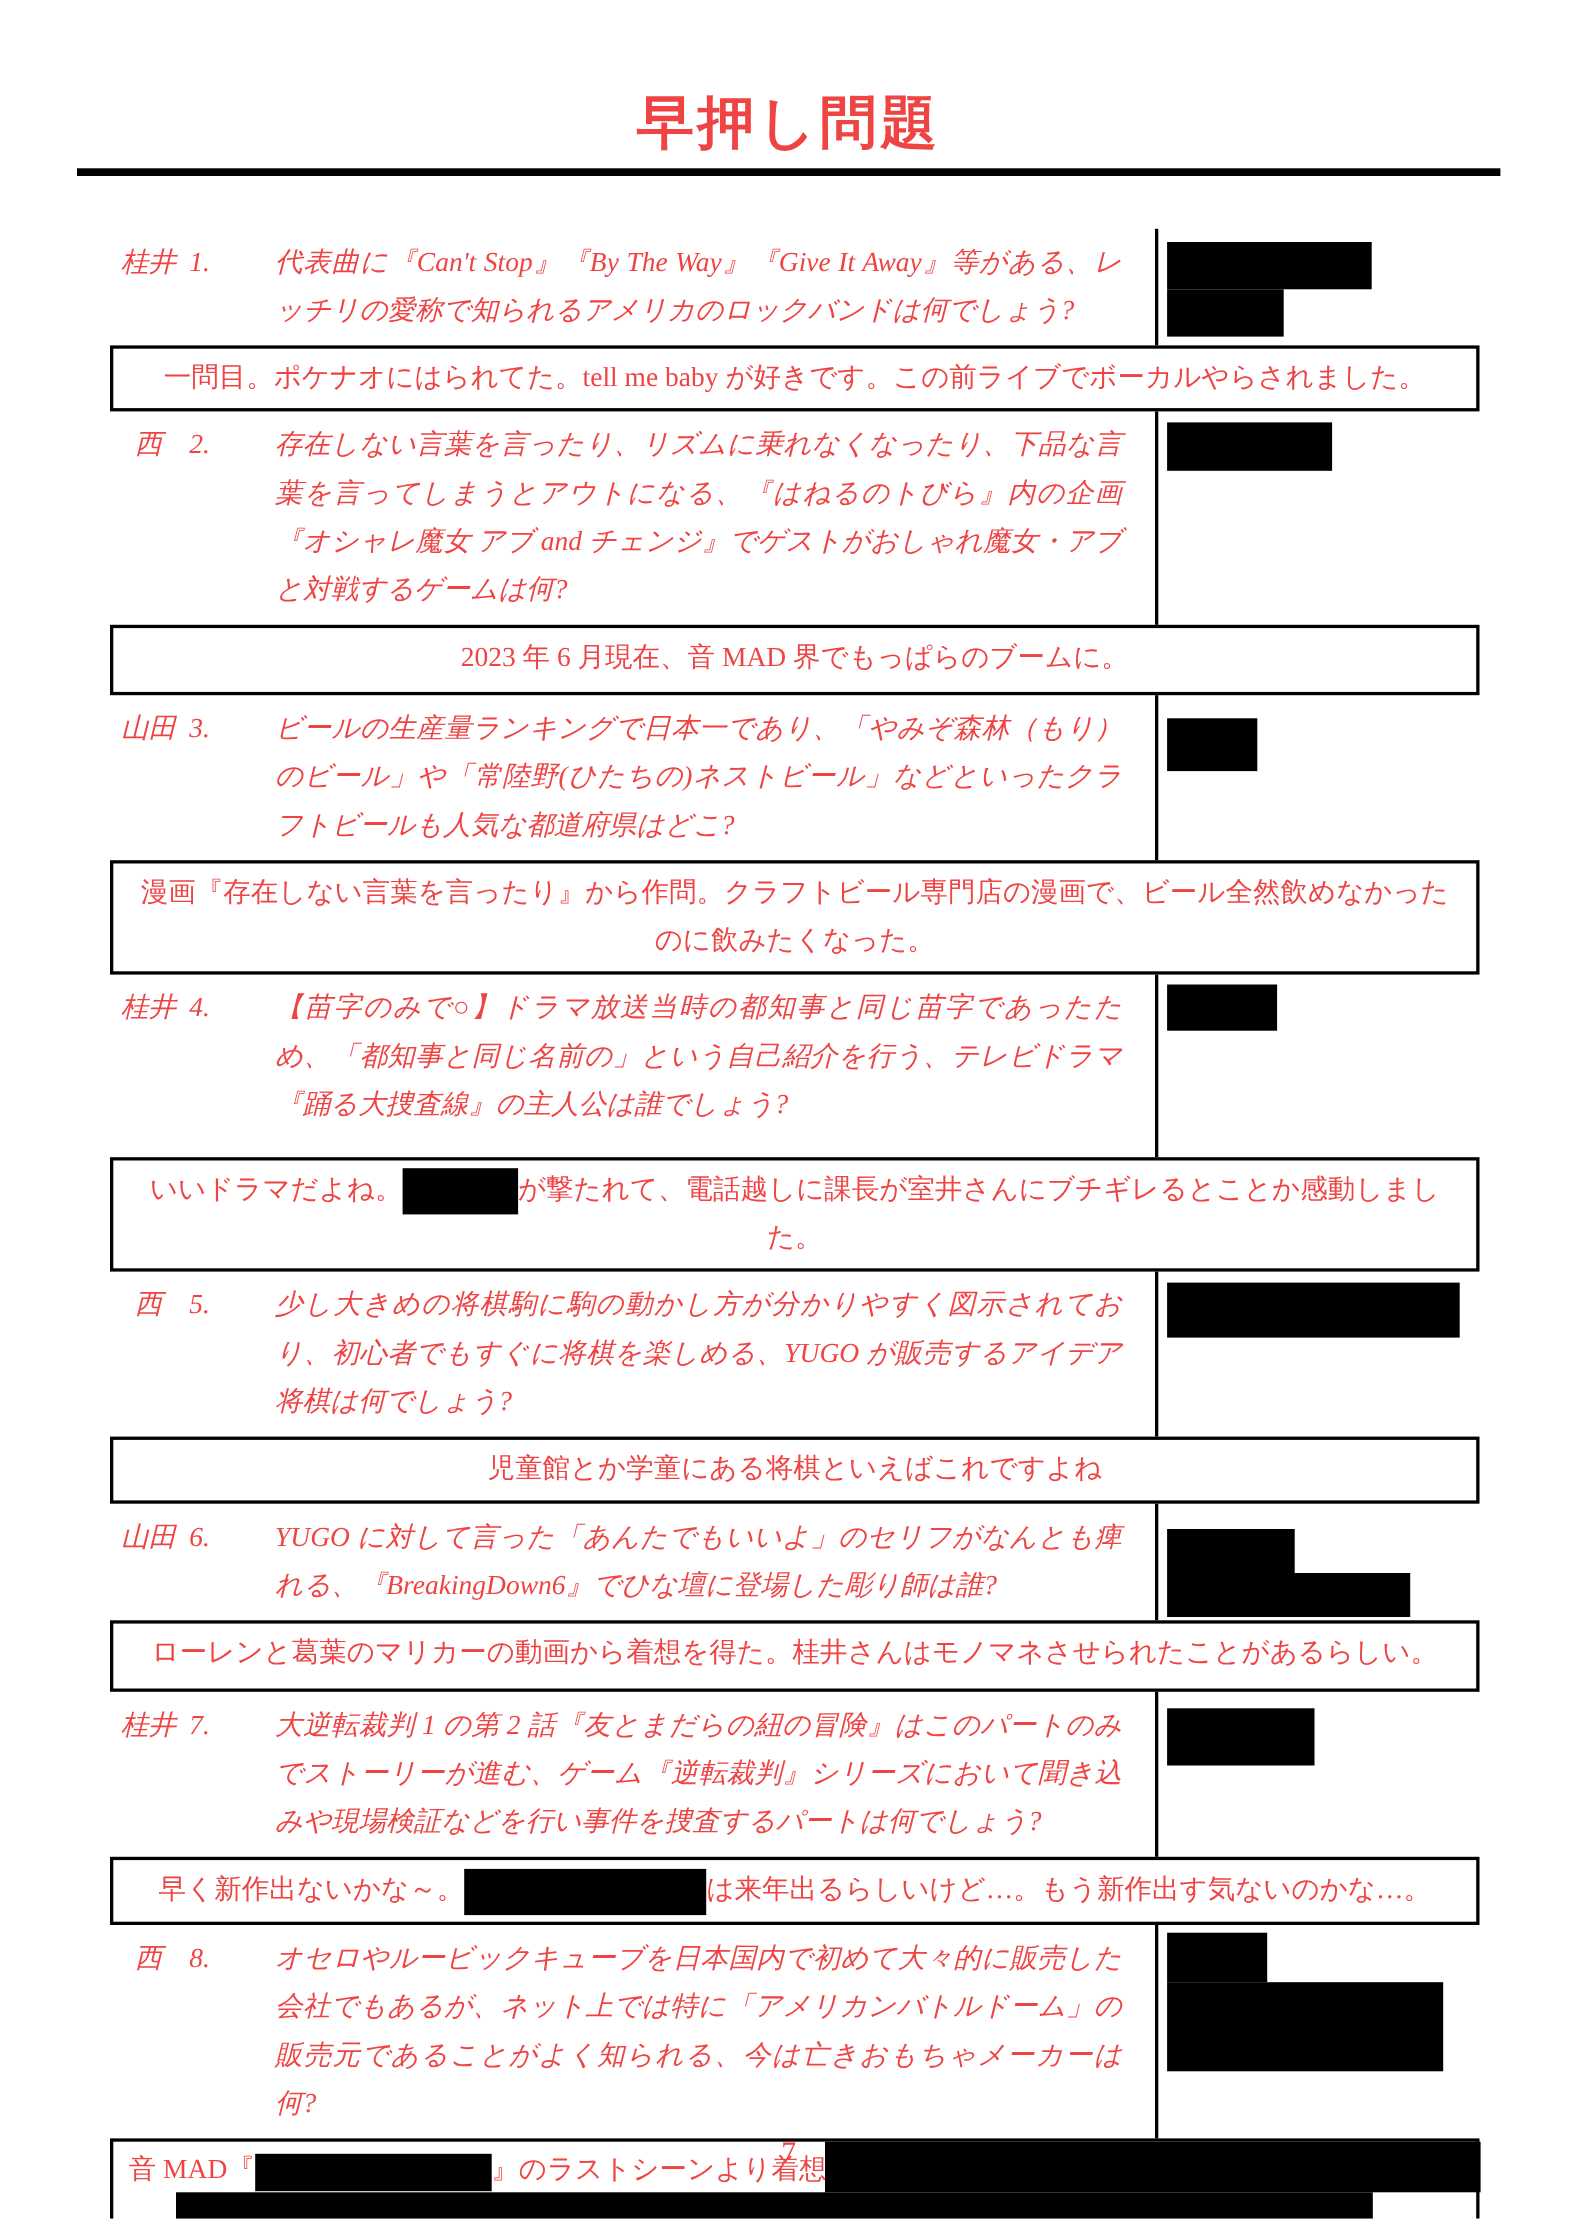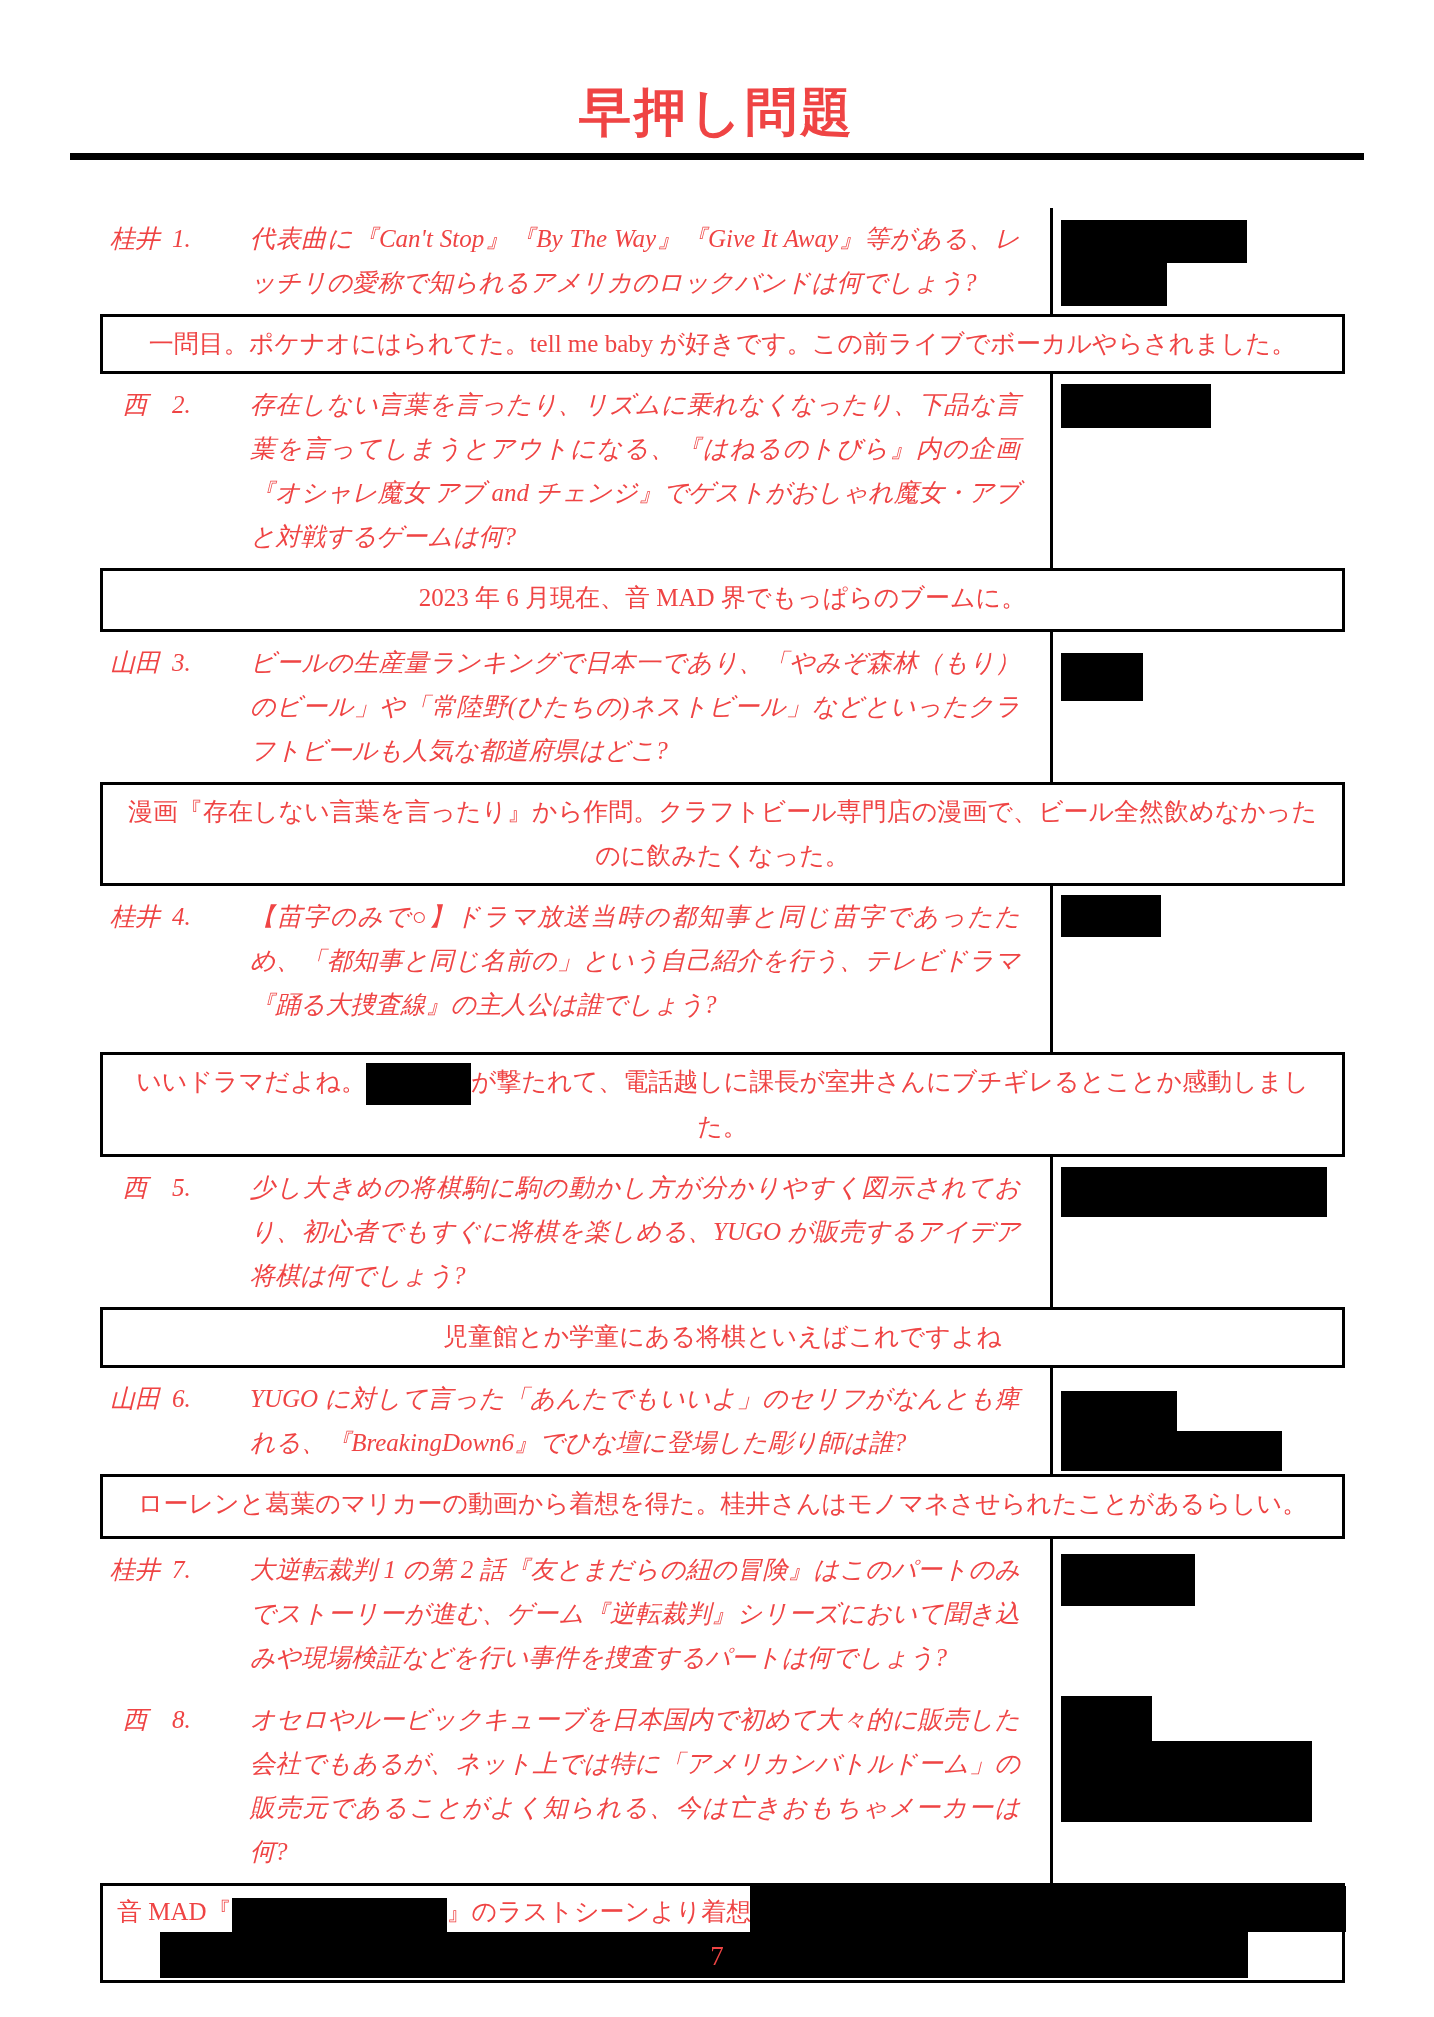--- a/index.html
+++ b/index.html
@@ -140,20 +140,23 @@
     <div class="qrow" style="min-height:136px">
       <div class="qcell">
         <span class="qname">桂井</span>
         <span class="qnum">7.</span>
         <span class="qtext">大逆転裁判 1 の第 2 話『友とまだらの紐の冒険』はこのパートのみでストーリーが進む、ゲーム『逆転裁判』シリーズにおいて聞き込みや現場検証などを行い事件を捜査するパートは何でしょう?</span>
       </div>
       <div class="acell">
         <div class="red" style="left:8px;top:15px;width:134px;height:52px"></div>
       </div>
     </div>
+    <div class="cbox c-center" style="min-height:62px">
+      <span class="cline"><span>早く新作出ないかな～。</span><span class="ired" style="width:220px;height:42px"></span><span>は来年出るらしいけど…。もう新作出す気ないのかな…。</span></span>
+    </div>
 
     <div class="qrow" style="min-height:142px">
       <div class="qcell">
         <span class="qname">西</span>
         <span class="qnum">8.</span>
         <span class="qtext">オセロやルービックキューブを日本国内で初めて大々的に販売した会社でもあるが、ネット上では特に「アメリカンバトルドーム」の販売元であることがよく知られる、今は亡きおもちゃメーカーは何?</span>
       </div>
       <div class="acell">
         <div class="red" style="left:8px;top:7px;width:91px;height:45px"></div>
         <div class="red" style="left:8px;top:52px;width:251px;height:81px"></div>

